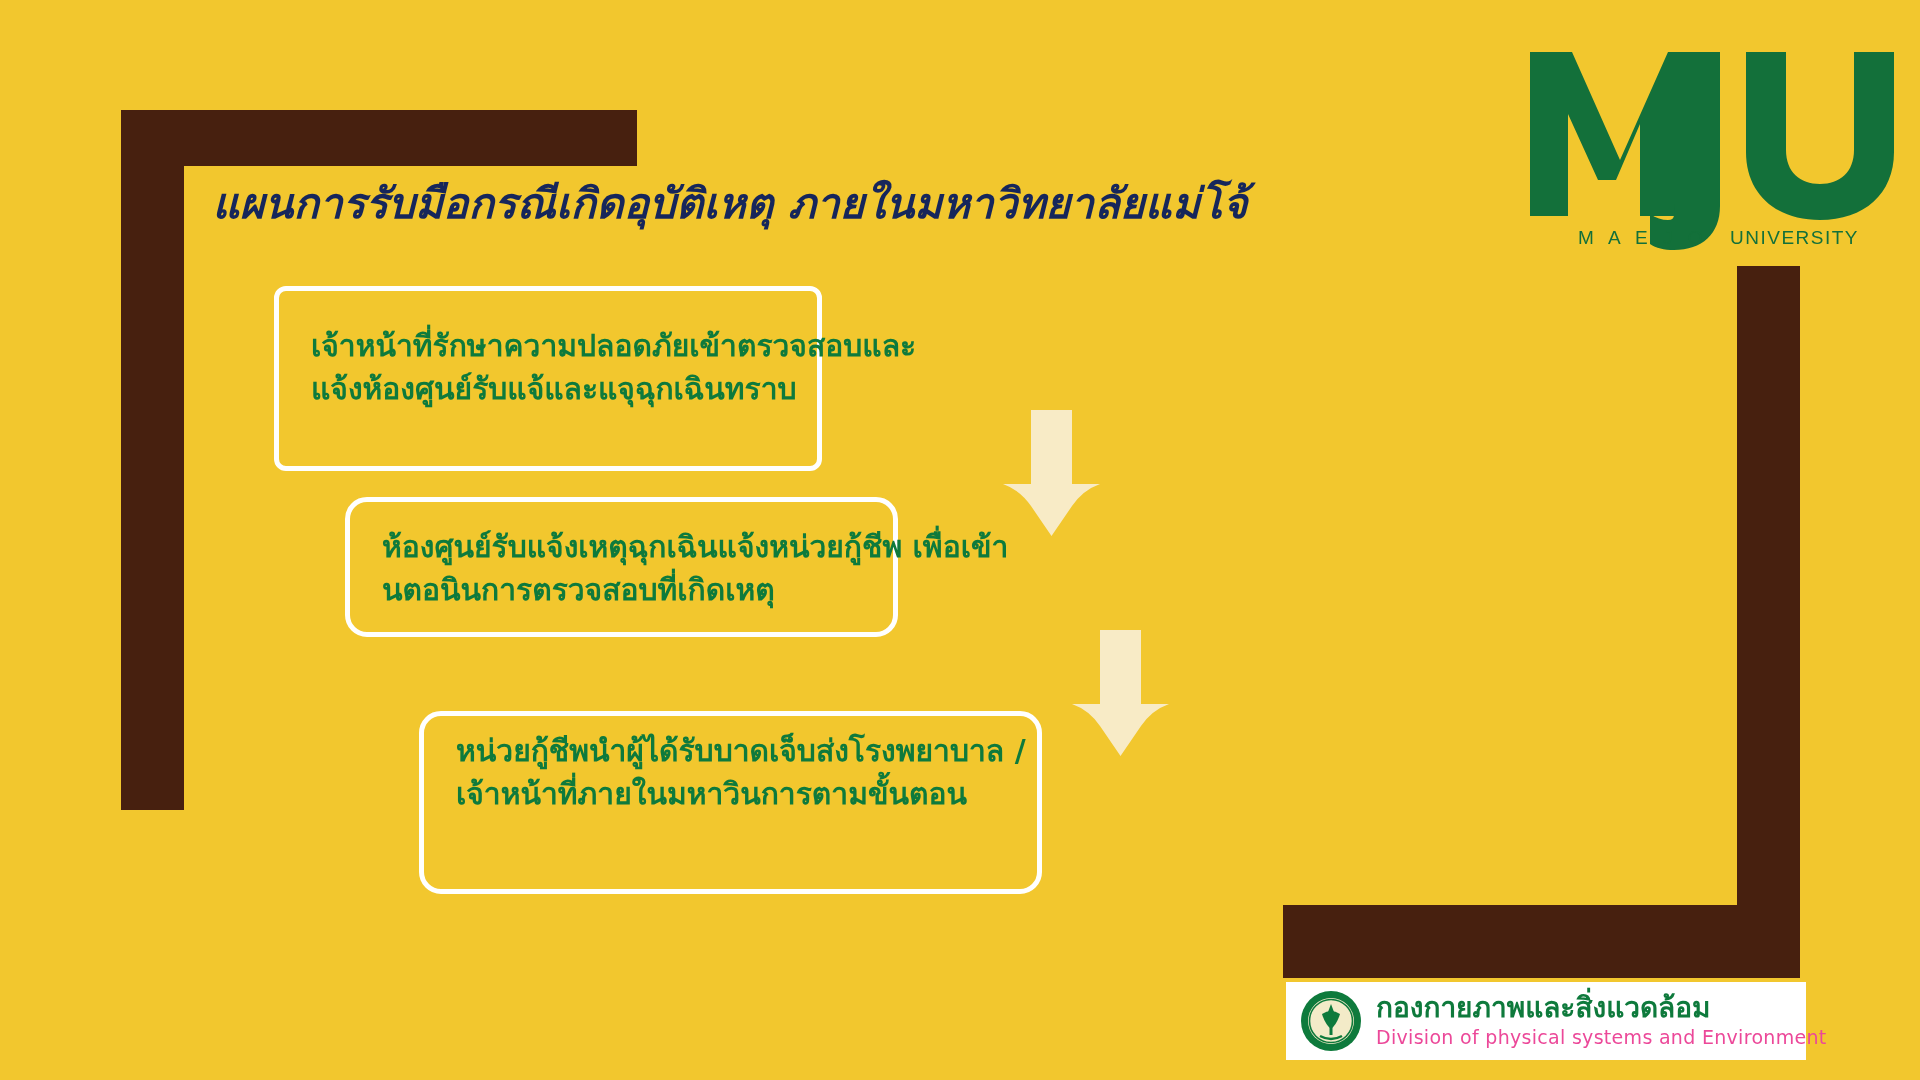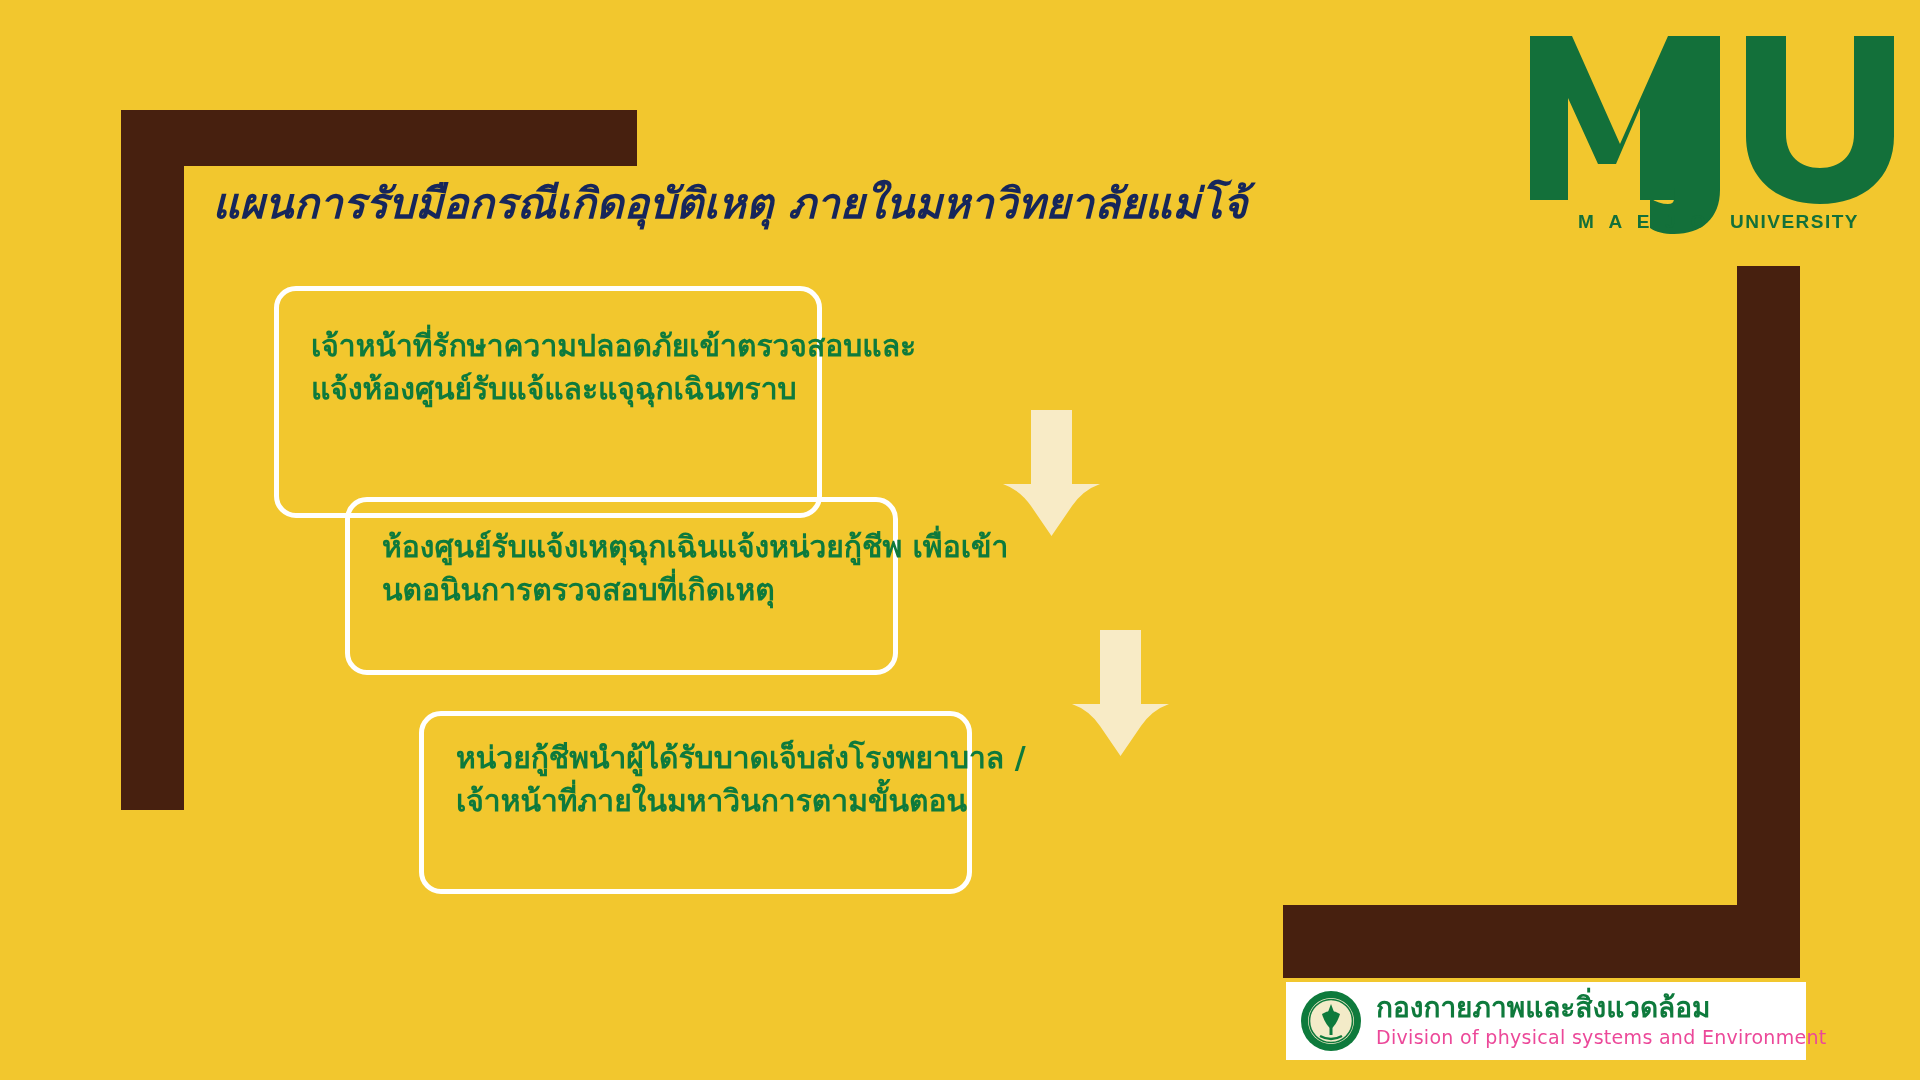--- a/index.html
+++ b/index.html
@@ -53,42 +53,41 @@
     box-sizing: border-box;
     background: transparent;
     color: #0E7A3C;
     font-size: 30px;
     font-weight: bold;
     line-height: 1.42;
     padding: 34px 30px 20px 32px;
   }
   .pbox .line { display: block; white-space: nowrap; }
 
-  .pbox-1 { left: 274px; top: 286px; width: 548px; height: 232px; }
-  .pbox-2 { left: 345px; top: 497px; width: 553px; height: 178px; padding-top: 24px; }
-  .pbox-3 { left: 419px; top: 711px; width: 553px; height: 183px; padding-top: 21px; }
+  .pbox-1 { left: 274px; top: 286px; width: 548px; height: 185px; border-radius: 12px; }
+  .pbox-2 { left: 345px; top: 497px; width: 553px; height: 140px; padding-top: 24px; }
+  .pbox-3 { left: 419px; top: 711px; width: 623px; height: 183px; padding-top: 14px; }
 
   
   .arrow {
     position: absolute;
     width: 97px;
     height: 140px;
   }
   .arrow svg { display: block; width: 100%; height: 100%; }
   .arrow-1 { left: 1003px; top: 410px; }
   .arrow-2 { left: 1072px; top: 630px; }
 
   
   .mju-logo {
     position: absolute;
     left: 1524px;
-    top: 22px;
+    top: 38px;
     width: 376px;
     height: 218px;
-    font-weight: bold;
   }
   .mju-logo svg { display: block; width: 100%; height: 100%; }
 
   
   .footer-badge {
     position: absolute;
     left: 1286px;
     top: 982px;
     width: 520px;
     height: 78px;

